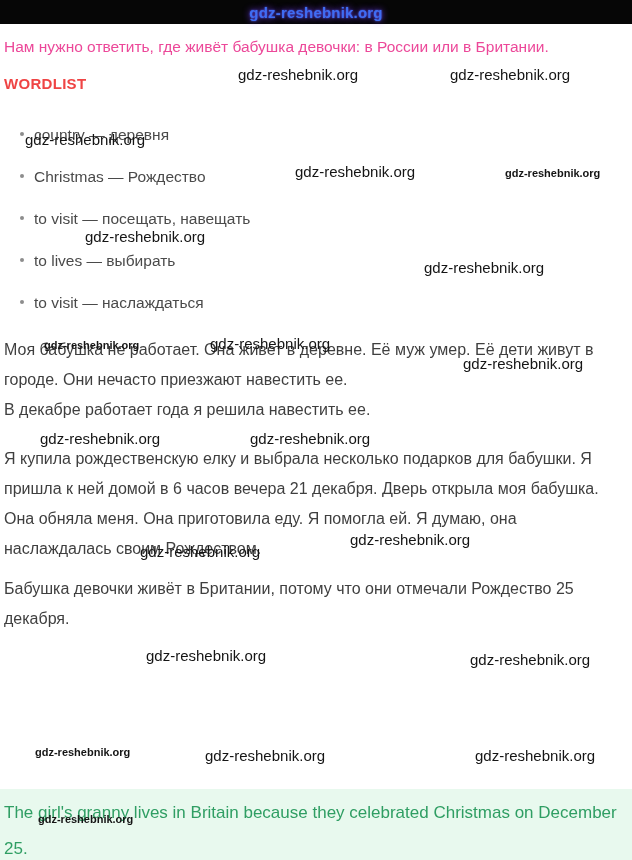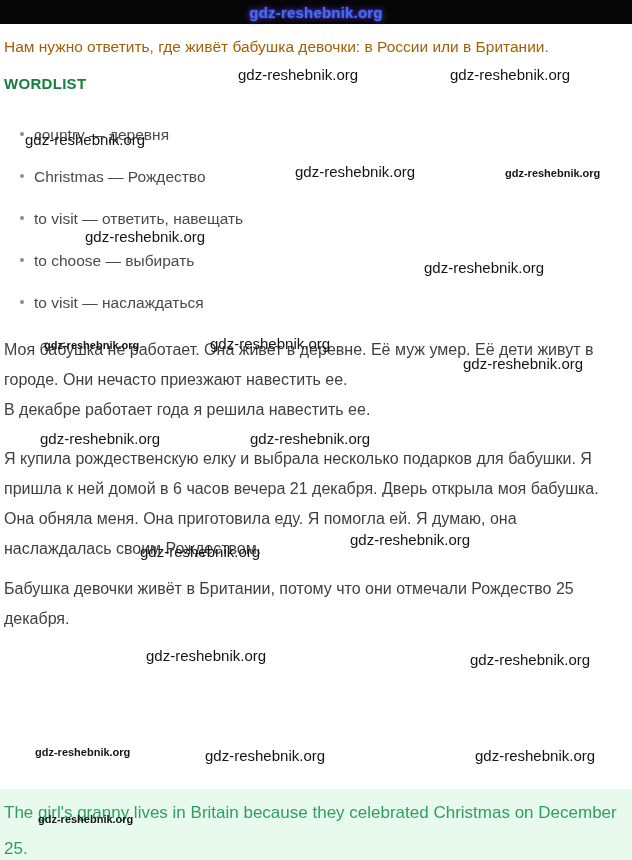--- a/index.html
+++ b/index.html
@@ -31,28 +31,28 @@
   }
 
   .content {
     padding: 10px 8px 0 4px;
   }
 
   .intro {
     margin: 2px 0 0 0;
     font-size: 15.5px;
     line-height: 22px;
-    color: #a16207;
+    color: #ec4899;
   }
 
   .wordlist-title {
     margin: 17px 0 0 0;
     font-size: 15px;
     font-weight: 700;
-    color: #15803d;
+    color: #ef4444;
     letter-spacing: 0.3px;
   }
 
   ul.wordlist {
     list-style: none;
     margin: 33px 0 0 0;
     padding: 0 0 0 30px;
   }
   ul.wordlist li {
     position: relative;
@@ -120,22 +120,22 @@
 </div>
 
 <div class="content">
   <p class="intro">Нам нужно ответить, где живёт бабушка девочки: в России или в Британии.</p>
 
   <h2 class="wordlist-title">WORDLIST</h2>
 
   <ul class="wordlist">
     <li>country — деревня</li>
     <li>Christmas — Рождество</li>
-    <li>to visit — ответить, навещать</li>
-    <li>to choose — выбирать</li>
+    <li>to visit — посещать, навещать</li>
+    <li>to lives — выбирать</li>
     <li>to visit — наслаждаться</li>
   </ul>
 
   <p class="para p1">Моя бабушка не работает. Она живет в деревне. Её муж умер. Её дети живут в городе. Они нечасто приезжают навестить ее.</p>
   <p class="para p2">В декабре работает года я решила навестить ее.</p>
   <p class="para p3">Я купила рождественскую елку и выбрала несколько подарков для бабушки. Я пришла к ней домой в 6 часов вечера 21 декабря. Дверь открыла моя бабушка. Она обняла меня. Она приготовила еду. Я помогла ей. Я думаю, она наслаждалась своим Рождеством.</p>
   <p class="para p4">Бабушка девочки живёт в Британии, потому что они отмечали Рождество 25 декабря.</p>
 </div>
 
 <div class="answer-box">

